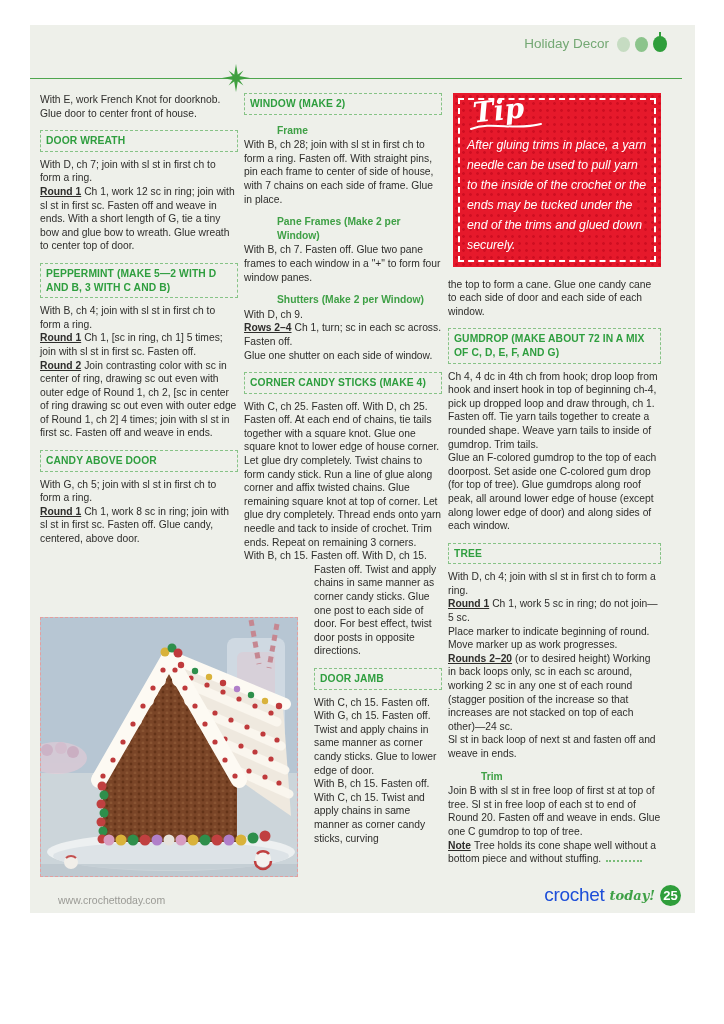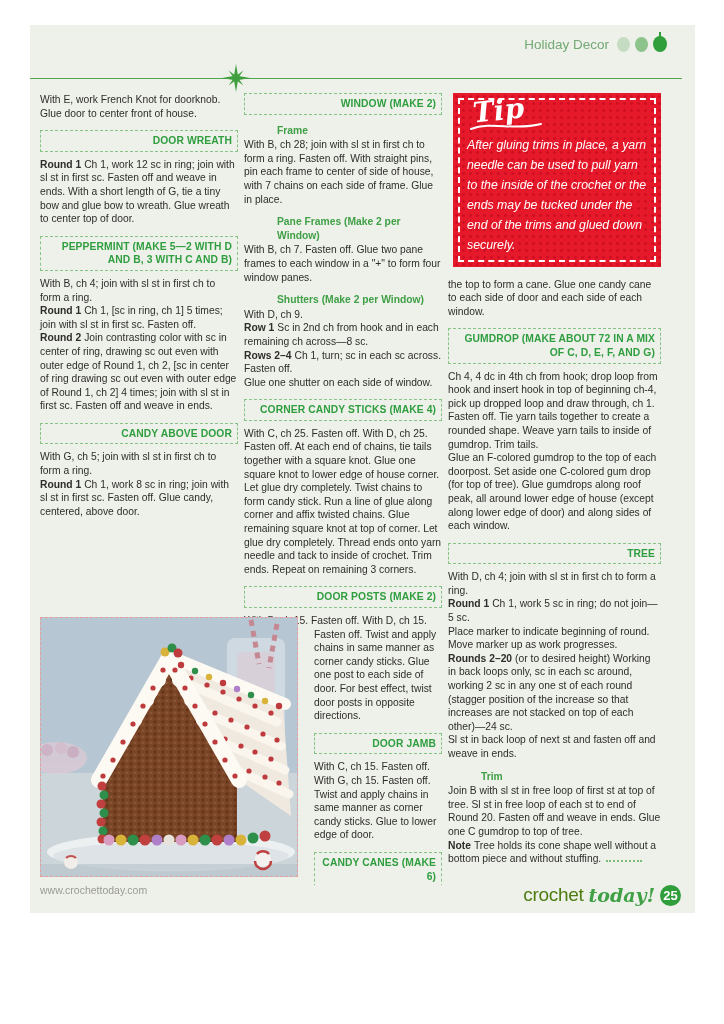--- a/index.html
+++ b/index.html
@@ -1,63 +1,63 @@
 <!DOCTYPE html>
 <html><head>
 <meta charset="utf-8">
 <style>
   html,body{margin:0;padding:0;}
   body{width:724px;height:1024px;background:#ffffff;position:relative;
        font-family:"Liberation Sans",sans-serif;overflow:hidden;}
   .page{position:absolute;left:30px;top:25px;width:665px;height:888px;background:#eef0ea;}
   
-  .cat{position:absolute;top:11px;right:28px;display:flex;align-items:center;gap:8px;
+  .cat{position:absolute;top:11px;right:28px;display:flex;gap:8px;
        color:#74a874;font-size:13.5px;}
   .orns{display:flex;gap:5px;align-items:flex-end;}
   .orn{width:13px;height:15px;border-radius:50%;}
   .o1{background:#c6dcc2;}
   .o2{background:#8cc48c;}
   .o3{background:#2f9e3b;width:14px;height:16px;position:relative;}
   .o3::before{content:"";position:absolute;top:-4px;left:6px;width:2px;height:5px;background:#2f9e3b;}
   .rule{position:absolute;top:53px;left:0;width:652px;height:1px;background:#4fa64f;}
   .star{position:absolute;top:39px;left:192px;}
   
   .col{position:absolute;top:68px;font-size:10.3px;line-height:13.6px;color:#2e2d2b;}
   #c1{left:10px;width:198px;}
   #c2{left:214px;width:198px;height:792px;overflow:hidden;}
   #c3{left:418px;width:213px;}
   .sec{border:1px dashed #86c386;color:#2f9e3f;font-weight:bold;padding:3px 5px;
-       margin:10px 0 6px;overflow:hidden;letter-spacing:.1px;text-align:right;}
+       margin:10px 0 6px;overflow:hidden;letter-spacing:.1px;}
   .sec.nt{margin-top:0;}
   .sub{color:#3fa046;font-weight:bold;margin:9px 0 1px;padding-left:33px;}
   .p{margin:0;}
-  .lead{font-weight:bold;margin-right:3px;}
+  .lead{font-weight:bold;margin-right:3px;text-decoration:underline;}
   .endmark{display:inline-block;width:36px;height:6px;border-bottom:2px dotted #79bd79;margin-left:5px;}
   
   .tipbox{position:relative;margin:0 0 11px 5px;padding:8px 12px 12px;color:#fff;
           background-color:#e6192b;
           background-image:radial-gradient(#cf0e21 1.3px, rgba(0,0,0,0) 1.5px);
           background-size:7px 7px;}
   .tipbox::before{content:"";position:absolute;inset:5px;border:2px dashed #ffffff;pointer-events:none;}
   .tiptitle{font-family:"DejaVu Serif",serif;font-style:italic;font-weight:bold;font-size:28px;
             display:inline-block;transform:rotate(-6deg);margin:3px 0 0 8px;}
   .tipswoosh{display:block;margin:-4px 0 2px 2px;}
   .tiptext{font-style:italic;font-size:12.3px;line-height:20px;margin:3px 2px 0;}
   
   .photo{position:absolute;left:10px;top:592px;width:258px;height:260px;
          border:1px dashed #e49f9f;box-sizing:border-box;background:#b7c6d3;}
   .photo svg{display:block;}
   .spacer{float:left;width:70px;height:322px;}
   
-  .footer{position:absolute;left:10px;right:14px;bottom:7px;display:flex;
-          justify-content:space-between;align-items:flex-start;}
+  .footer{position:absolute;left:28px;right:14px;bottom:7px;display:flex;
+          justify-content:space-between;align-items:flex-end;}
   .url{color:#9a9a95;font-size:10.5px;}
   .logo{display:flex;align-items:center;gap:5px;}
-  .lg1{color:#4d7c0f;font-size:19px;letter-spacing:-0.3px;margin-left:40px;}
-  .lg2{color:#3fa046;font-family:"DejaVu Serif",serif;font-style:italic;font-weight:bold;font-size:19px;}
+  .lg1{color:#1d4ed8;font-size:19px;letter-spacing:-0.3px;margin-left:40px;}
+  .lg2{color:#3fa046;font-family:"DejaVu Serif",serif;font-style:italic;font-weight:bold;font-size:13px;}
   .badge{width:21px;height:21px;border-radius:50%;background:#2f9e3b;color:#fff;font-size:13px;
          font-weight:bold;display:flex;align-items:center;justify-content:center;}
 </style>
 </head>
 <body>
 
 <div class="page">
 
   <div class="cat">
     <span>Holiday Decor</span>
@@ -77,50 +77,48 @@
           <polygon points="14,3.5 15.7,14 14,24.5 12.3,14"></polygon>
           <polygon points="3.5,14 14,12.3 24.5,14 14,15.7"></polygon>
         </g>
       </g>
     </svg>
   </span>
 
   <div class="col" id="c1">
     <p class="p"><span>With E, work French Knot for doorknob. Glue door to center front of house.</span></p>
     <div class="sec">DOOR WREATH</div>
+    <p class="p"><span>With D, ch 7; join with sl st in first ch to form a ring.</span></p>
     <p class="p"><b class="lead">Round 1</b><span>Ch 1, work 12 sc in ring; join with sl st in first sc. Fasten off and weave in ends. With a short length of G, tie a tiny bow and glue bow to wreath. Glue wreath to center top of door.</span></p>
     <div class="sec">PEPPERMINT (MAKE 5—2 WITH D AND B, 3 WITH C AND B)</div>
     <p class="p"><span>With B, ch 4; join with sl st in first ch to form a ring.</span></p>
     <p class="p"><b class="lead">Round 1</b><span>Ch 1, [sc in ring, ch 1] 5 times; join with sl st in first sc. Fasten off.</span></p>
     <p class="p"><b class="lead">Round 2</b><span>Join contrasting color with sc in center of ring, drawing sc out even with outer edge of Round 1, ch 2, [sc in center of ring drawing sc out even with outer edge of Round 1, ch 2] 4 times; join with sl st in first sc. Fasten off and weave in ends.</span></p>
     <div class="sec">CANDY ABOVE DOOR</div>
     <p class="p"><span>With G, ch 5; join with sl st in first ch to form a ring.</span></p>
     <p class="p"><b class="lead">Round 1</b><span>Ch 1, work 8 sc in ring; join with sl st in first sc. Fasten off. Glue candy, centered, above door.</span></p>
   </div>
 
   <div class="col" id="c2">
     <div class="sec nt">WINDOW (MAKE 2)</div>
     <div class="sub">Frame</div>
     <p class="p"><span>With B, ch 28; join with sl st in first ch to form a ring. Fasten off. With straight pins, pin each frame to center of side of house, with 7 chains on each side of frame. Glue in place.</span></p>
     <div class="sub">Pane Frames (Make 2 per Window)</div>
     <p class="p"><span>With B, ch 7. Fasten off. Glue two pane frames to each window in a "+" to form four window panes.</span></p>
     <div class="sub">Shutters (Make 2 per Window)</div>
     <p class="p"><span>With D, ch 9.</span></p>
-    <p class="p"><b class="lead">Row 1</b><span>Sc in 2nd ch from hook and in each remaining ch across—8 sc.</span></p>
     <p class="p"><b class="lead">Rows 2–4</b><span>Ch 1, turn; sc in each sc across. Fasten off.</span></p>
     <p class="p"><span>Glue one shutter on each side of window.</span></p>
     <div class="sec">CORNER CANDY STICKS (MAKE 4)</div>
     <p class="p"><span>With C, ch 25. Fasten off. With D, ch 25. Fasten off. At each end of chains, tie tails together with a square knot. Glue one square knot to lower edge of house corner. Let glue dry completely. Twist chains to form candy stick. Run a line of glue along corner and affix twisted chains. Glue remaining square knot at top of corner. Let glue dry completely. Thread ends onto yarn needle and tack to inside of crochet. Trim ends. Repeat on remaining 3 corners.</span></p>
-    <div class="sec">DOOR POSTS (MAKE 2)</div>
     <p class="p"><span>With B, ch 15. Fasten off. With D, ch 15.</span></p>
     <div class="spacer"></div>
     <p class="p"><span>Fasten off. Twist and apply chains in same manner as corner candy sticks. Glue one post to each side of door. For best effect, twist door posts in opposite directions.</span></p>
     <div class="sec">DOOR JAMB</div>
     <p class="p"><span>With C, ch 15. Fasten off. With G, ch 15. Fasten off. Twist and apply chains in same manner as corner candy sticks. Glue to lower edge of door.</span></p>
-    <div class="sec">CANDY CANES (MAKE 6)</div>
     <p class="p"><span>With B, ch 15. Fasten off. With C, ch 15. Twist and apply chains in same manner as corner candy sticks, curving</span></p>
   </div>
 
   <div class="col" id="c3">
     <div class="tipbox">
       <span class="tiptitle">Tip</span>
       <svg class="tipswoosh" width="80" height="12">
         <path d="M4,9 C24,1 48,11 74,4" stroke="#ffffff" stroke-width="2" fill="none" stroke-linecap="round"></path>
       </svg>
       <div class="tiptext">After gluing trims in place, a yarn needle can be used to pull yarn to the inside of the crochet or the ends may be tucked under the end of the trims and glued down securely.</div>

